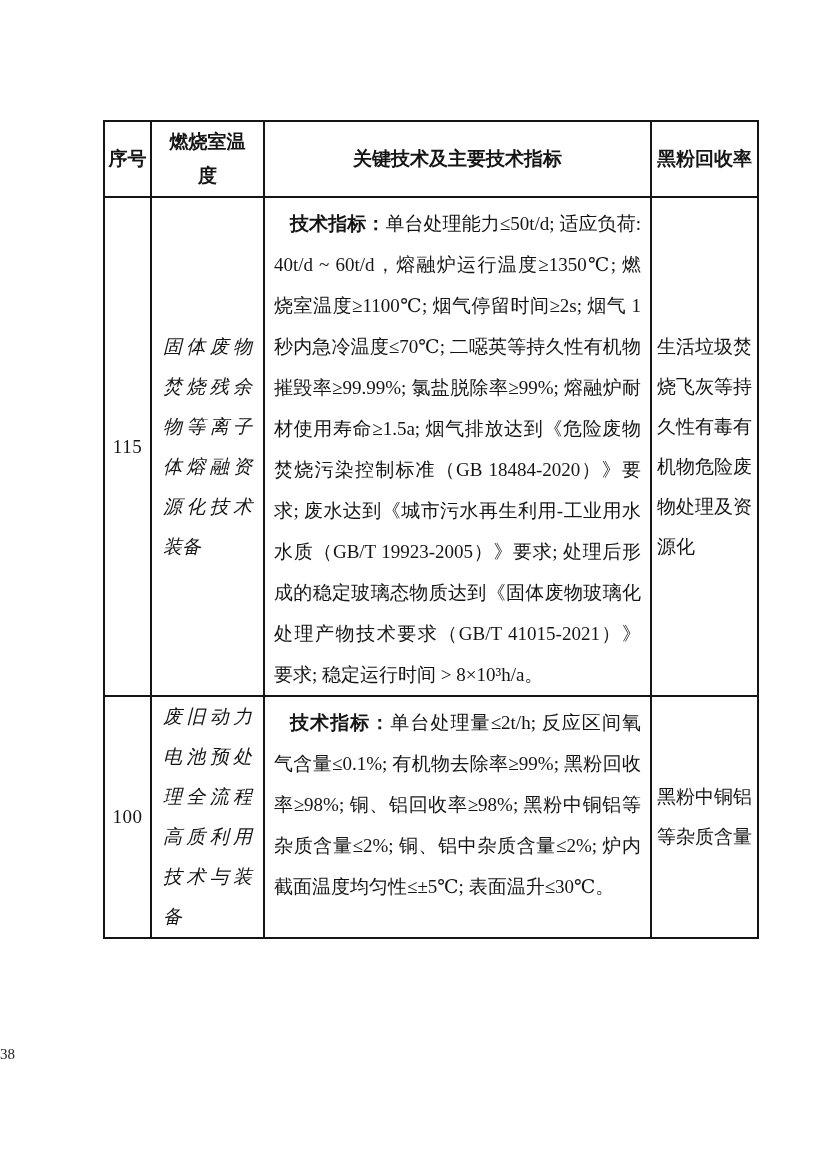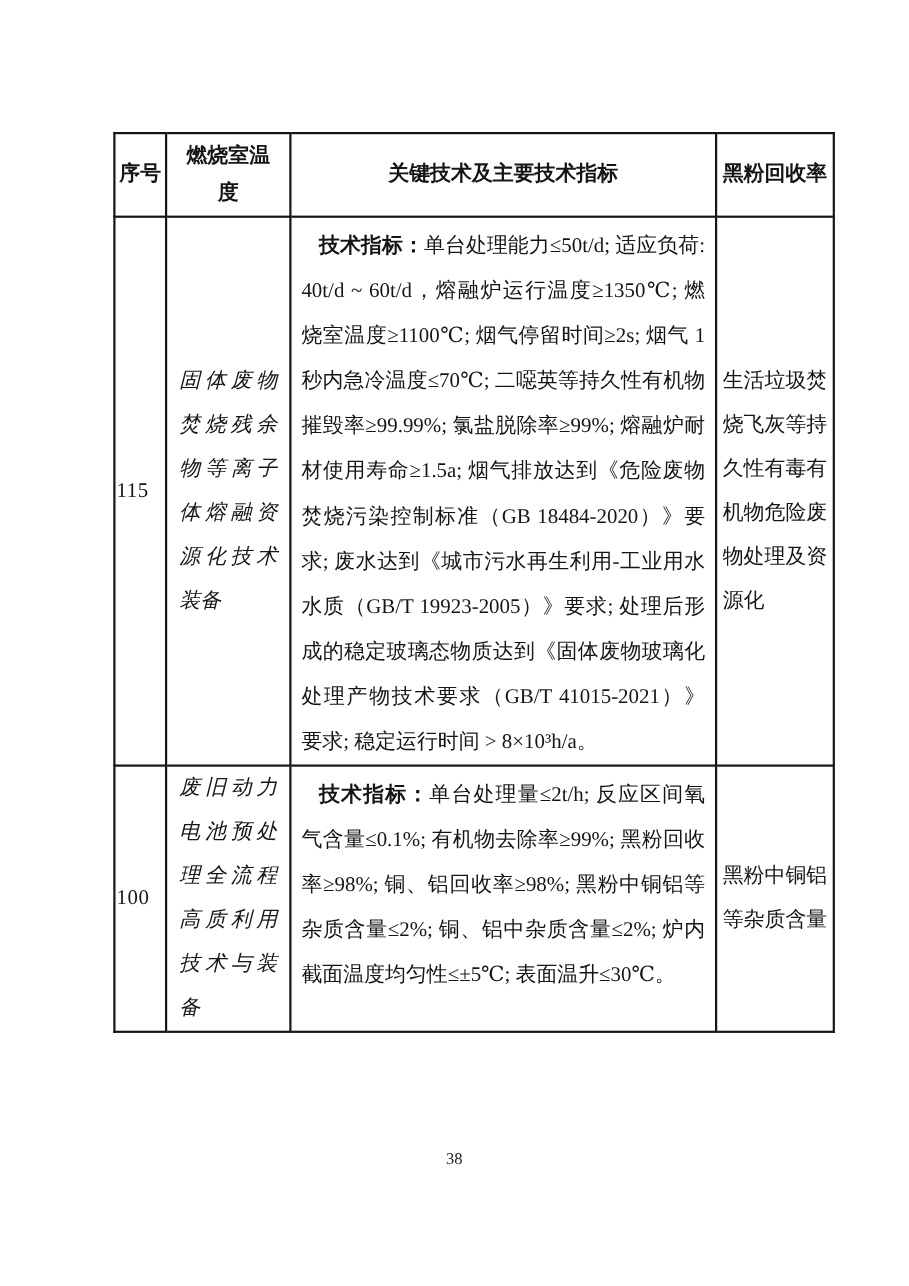--- a/index.html
+++ b/index.html
@@ -42,20 +42,21 @@
     padding: 0;
   }
   .hdr-narrow {
     display: inline-block;
     max-width: 84px;
     word-break: break-all;
     text-align: center;
   }
   
   td.cell-no {
+    text-align: center;
     vertical-align: middle;
     letter-spacing: 0.5px;
   }
   
   td.cell-name {
     vertical-align: middle;
     text-align: justify;
     text-justify: inter-ideograph;
     word-break: break-all;
     padding: 0 11px;
@@ -86,21 +87,21 @@
     font-size: 18px;
     line-height: 40px;
   }
   tr.row-115 td { height: 459px; }
   tr.row-116 td { height: 214px; }
   .page-num {
     position: absolute;
     left: 0;
     top: 1046px;
     width: 826px;
-    text-align: center;
+    text-align: left;
     font-size: 15px;
     color: #222222;
   }
 </style>
 </head>
 <body>
 
 <div class="page">
 
   <table class="doc-table">

